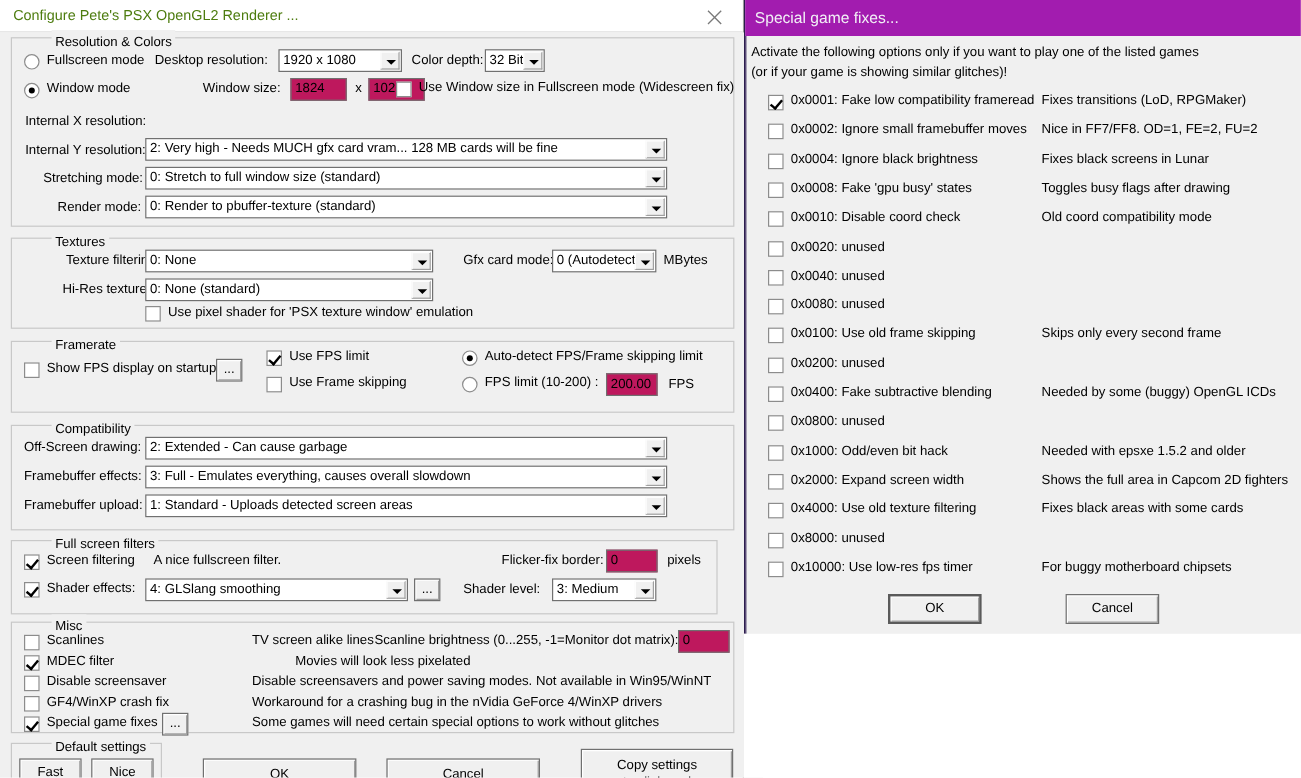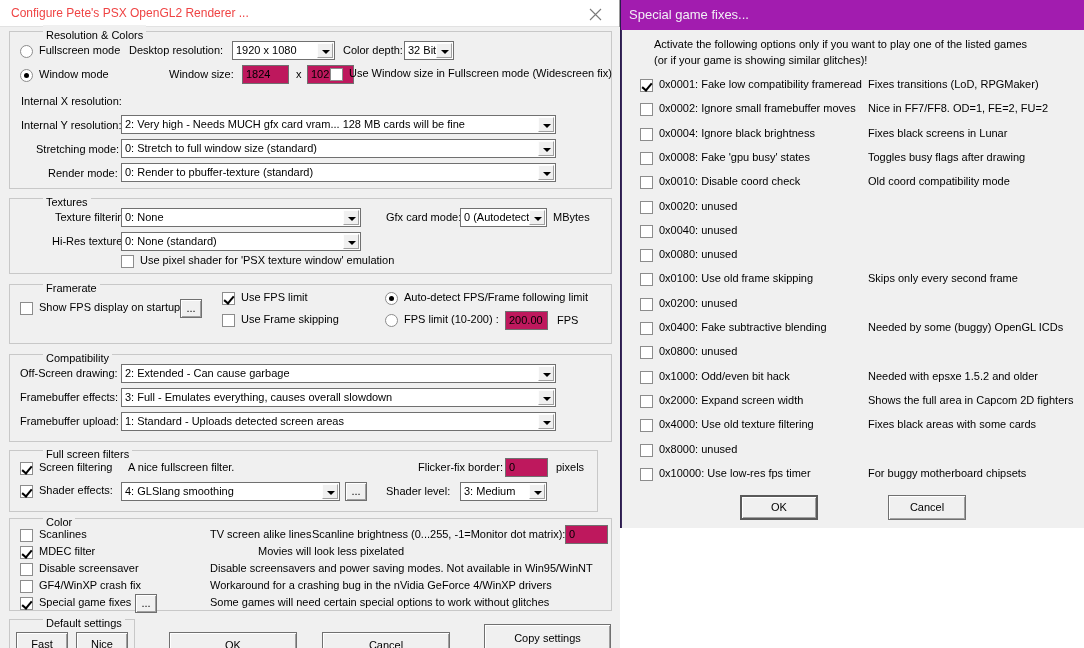--- a/index.html
+++ b/index.html
@@ -13,21 +13,21 @@
   
   .win-left{
     position:absolute;left:0;top:0;width:620px;height:648px;
     background:#f0f0f0;border-right:1px solid #9a9a9a;box-sizing:border-box;
   }
   .titlebar-left{
     position:absolute;left:0;top:0;width:619px;height:27px;background:#ffffff;
     border-bottom:1px solid #e2e2e2;box-sizing:border-box;
   }
   .titlebar-left .tl-text{
-    position:absolute;left:11px;top:6px;font-size:12px;color:#ef4444;
+    position:absolute;left:11px;top:6px;font-size:12px;color:#4d7c0f;
     white-space:nowrap;
   }
   .close-left{
     position:absolute;right:0;top:0;width:46px;height:26px;cursor:default;
   }
   .close-left svg{position:absolute;left:16px;top:8px;}
 
   .client-left{position:absolute;left:0;top:27px;width:620px;height:621px;background:#f0f0f0;}
 
   
@@ -110,21 +110,21 @@
   }
   .close-right{position:absolute;right:0;top:0;width:46px;height:30px;cursor:default;}
   .close-right svg{position:absolute;left:15px;top:8px;}
 
   .client-right{
     position:absolute;left:0;top:30px;width:464px;height:498px;background:#f0f0f0;
     border-left:1px solid #3a2a5c;box-sizing:border-box;
   }
   .fix-row{position:absolute;left:0;width:464px;height:17px;}
   .fix-desc{position:absolute;left:246px;top:0px;font-size:11px;white-space:nowrap;}
-  .intro{position:absolute;left:32px;font-size:11px;white-space:nowrap;}
+  .intro{position:absolute;left:4px;font-size:11px;white-space:nowrap;}
 
   .bg-white{position:absolute;left:620px;top:528px;width:464px;height:120px;background:#ffffff;}
 </style>
 </head>
 <body>
 
 <div class="app">
 
   <div class="win-left">
 
@@ -235,21 +235,21 @@
           <div class="box"></div>
           <div class="cl">Use FPS limit</div>
         </div>
         <div class="cb" style="left:212px;top:28px;">
           <div class="box"></div>
           <div class="cl">Use Frame skipping</div>
         </div>
 
         <div class="rb on" style="left:375px;top:6px;">
           <div class="circ"></div>
-          <div class="rl">Auto-detect FPS/Frame following limit</div>
+          <div class="rl">Auto-detect FPS/Frame skipping limit</div>
         </div>
         <div class="rb" style="left:375px;top:28px;">
           <div class="circ"></div>
           <div class="rl">FPS limit (10-200) :</div>
         </div>
         <div class="tin" style="left:495px;top:26px;width:43px;">200.00</div>
         <div class="lbl" style="left:547px;top:29px;">FPS</div>
       </div>
 
       <div class="grp" style="left:9px;top:327px;width:603px;height:88px;">
@@ -298,35 +298,35 @@
         <div class="btn dots" style="left:335px;top:31px;width:22px;height:19px;">...</div>
 
         <div class="lbl" style="left:376px;top:34px;">Shader level:</div>
         <div class="combo" style="left:450px;top:31px;width:87px;">
           <div class="ctext">3: Medium</div>
           <div class="cbtn"></div>
         </div>
       </div>
 
       <div class="grp" style="left:9px;top:491px;width:603px;height:93px;">
-        <div class="cap">Color</div>
+        <div class="cap">Misc</div>
 
         <div class="cb" style="left:10px;top:9px;">
           <div class="box"></div>
           <div class="cl">Scanlines</div>
         </div>
         <div class="lbl" style="left:200px;top:9px;">TV screen alike lines</div>
         <div class="lbl" style="left:302px;top:9px;">Scanline brightness (0...255, -1=Monitor dot matrix):</div>
         <div class="tin" style="left:555px;top:6px;width:43px;">0</div>
 
         <div class="cb on" style="left:10px;top:26px;">
           <div class="box"></div>
           <div class="cl">MDEC filter</div>
         </div>
-        <div class="lbl" style="left:212px;top:26px;padding-left:36px;">Movies will look less pixelated</div>
+        <div class="lbl" style="left:200px;top:26px;padding-left:36px;">Movies will look less pixelated</div>
 
         <div class="cb" style="left:10px;top:43px;">
           <div class="box"></div>
           <div class="cl">Disable screensaver</div>
         </div>
         <div class="lbl" style="left:200px;top:43px;">Disable screensavers and power saving modes. Not available in Win95/WinNT</div>
 
         <div class="cb" style="left:10px;top:60px;">
           <div class="box"></div>
           <div class="cl">GF4/WinXP crash fix</div>

